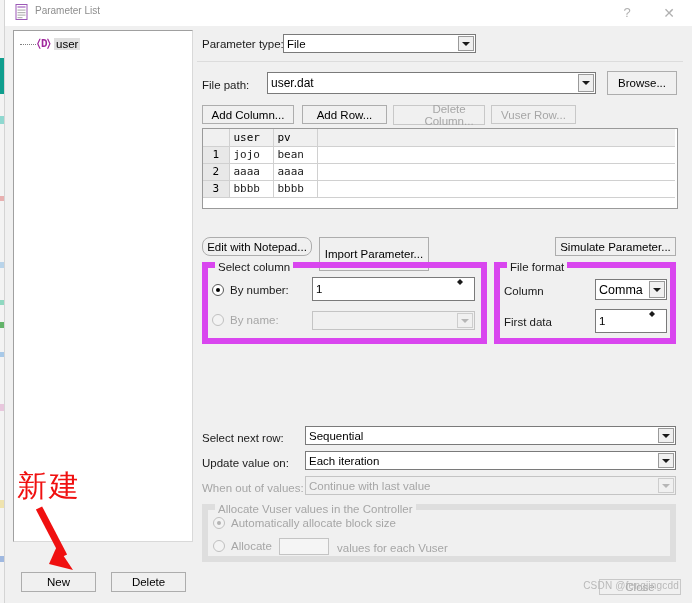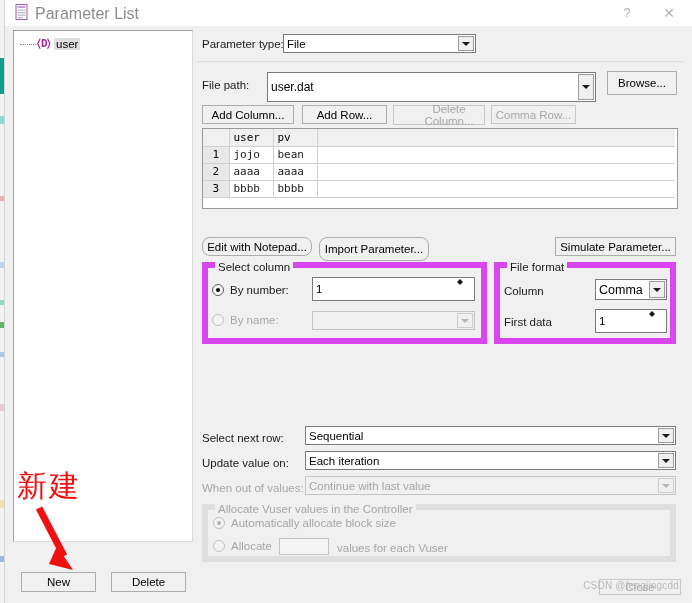--- a/index.html
+++ b/index.html
@@ -36,21 +36,21 @@
   #titlebar {
     position: absolute; left: 0; top: 0; right: 0; height: 26px;
     background: #ffffff;
     border-bottom: 1px solid #e8e8e8;
   }
   #title-icon {
     position: absolute; left: 9px; top: 4px; width: 16px; height: 17px;
   }
   #title-text {
     position: absolute; left: 30px; top: 5px;
-    font-size: 16px; color: #8d8d8d;
+    font-size: 10px; color: #8d8d8d;
     font-family: "Liberation Sans", sans-serif;
   }
   .titlebtn {
     position: absolute; top: 0; width: 40px; height: 26px;
     color: #b0b0b0; font-size: 13px;
     text-align: center; line-height: 26px;
     cursor: default;
   }
   #btn-help { right: 46px; }
   #btn-close { right: 4px; font-size: 14px; }
@@ -340,32 +340,32 @@
       <div class="tbox" style="left:86px; top:8px; width:193px; height:19px;">
         <span>File</span>
         <span class="cbtn">
             <span class="arr"></span>
           </span>
       </div>
 
       <div class="sep-line" style="top:35px;"></div>
 
       <div class="flabel" style="left:5px; top:53px;">File path:</div>
-      <div class="tbox" style="left:70px; top:46px; width:329px; height:30px; font-size:12px;">
+      <div class="tbox" style="left:70px; top:46px; width:329px; height:22px; font-size:12px;">
         <span>user.dat</span>
         <span class="cbtn">
             <span class="arr"></span>
           </span>
       </div>
       <div class="wbtn" style="position:absolute; left:410px; top:45px; width:70px; height:24px;">Browse...</div>
 
       <div class="wbtn" style="position:absolute; left:5px; top:79px; width:92px; height:19px;">Add Column...</div>
       <div class="wbtn" style="position:absolute; left:105px; top:79px; width:85px; height:19px;">Add Row...</div>
       <div class="wbtn disabled" style="position:absolute; left:196px; top:79px; width:92px; height:20px;padding-left:20px;">Delete Column...</div>
-      <div class="wbtn disabled" style="position:absolute; left:294px; top:79px; width:85px; height:19px;">Comma Row...</div>
+      <div class="wbtn disabled" style="position:absolute; left:294px; top:79px; width:85px; height:19px;">Vuser Row...</div>
 
       <div id="datatable">
         <table>
           <thead>
             <tr>
               <th class="corner"></th>
               <th style="width:44px;">user</th>
               <th style="width:44px;">pv</th>
               <th class="fill" style="width:358px;"></th>
             </tr>
@@ -387,21 +387,21 @@
               <td class="rowhdr">3</td>
               <td>bbbb</td>
               <td>bbbb</td>
               <td class="fill"></td>
             </tr>
           </tbody>
         </table>
       </div>
 
       <div class="wbtn" style="position:absolute; left:5px; top:211px; width:110px; height:19px;border-radius:8px;">Edit with Notepad...</div>
-      <div class="wbtn" style="position:absolute; left:122px; top:211px; width:110px; height:24px;border-radius:8px;">Import Parameter...</div>
+      <div class="wbtn" style="position:absolute; left:122px; top:211px; width:110px; height:34px;">Import Parameter...</div>
       <div class="wbtn" style="position:absolute; left:358px; top:211px; width:121px; height:19px;">Simulate Parameter...</div>
 
       <div class="group" style="left:5px; top:236px; width:285px; height:82px;">
         <span class="gtitle">Select column</span>
       </div>
       <div class="radio checked" style="left:15px; top:258px;">
         <span class="dot"></span>
         <span>By number:</span>
       </div>
       <div class="tbox" style="left:115px; top:251px; width:163px; height:24px;">

